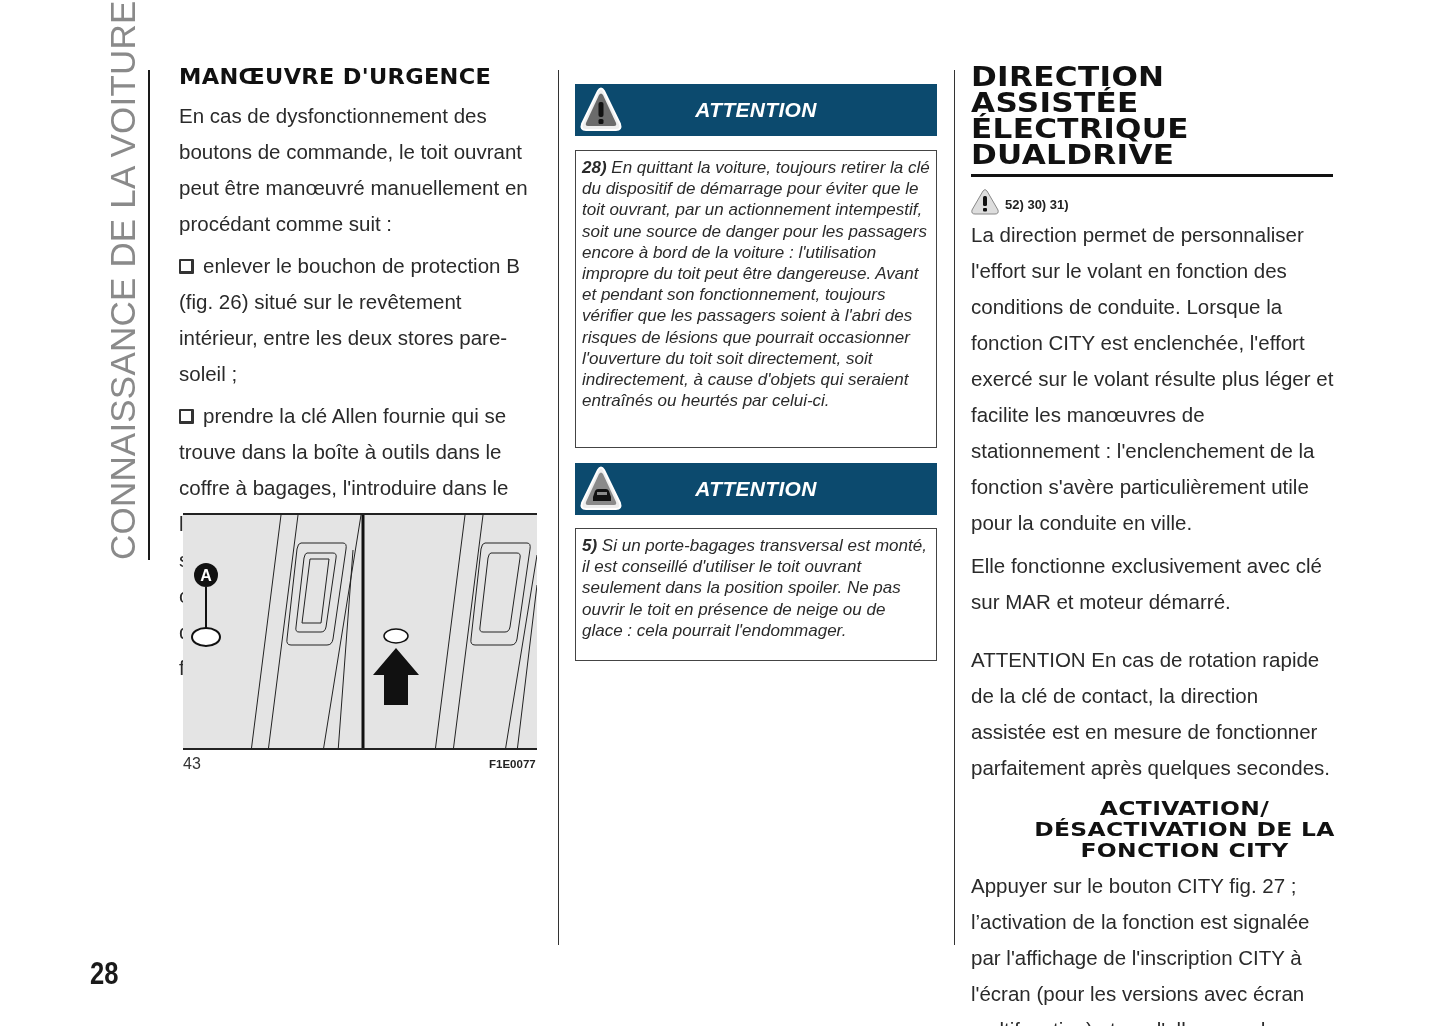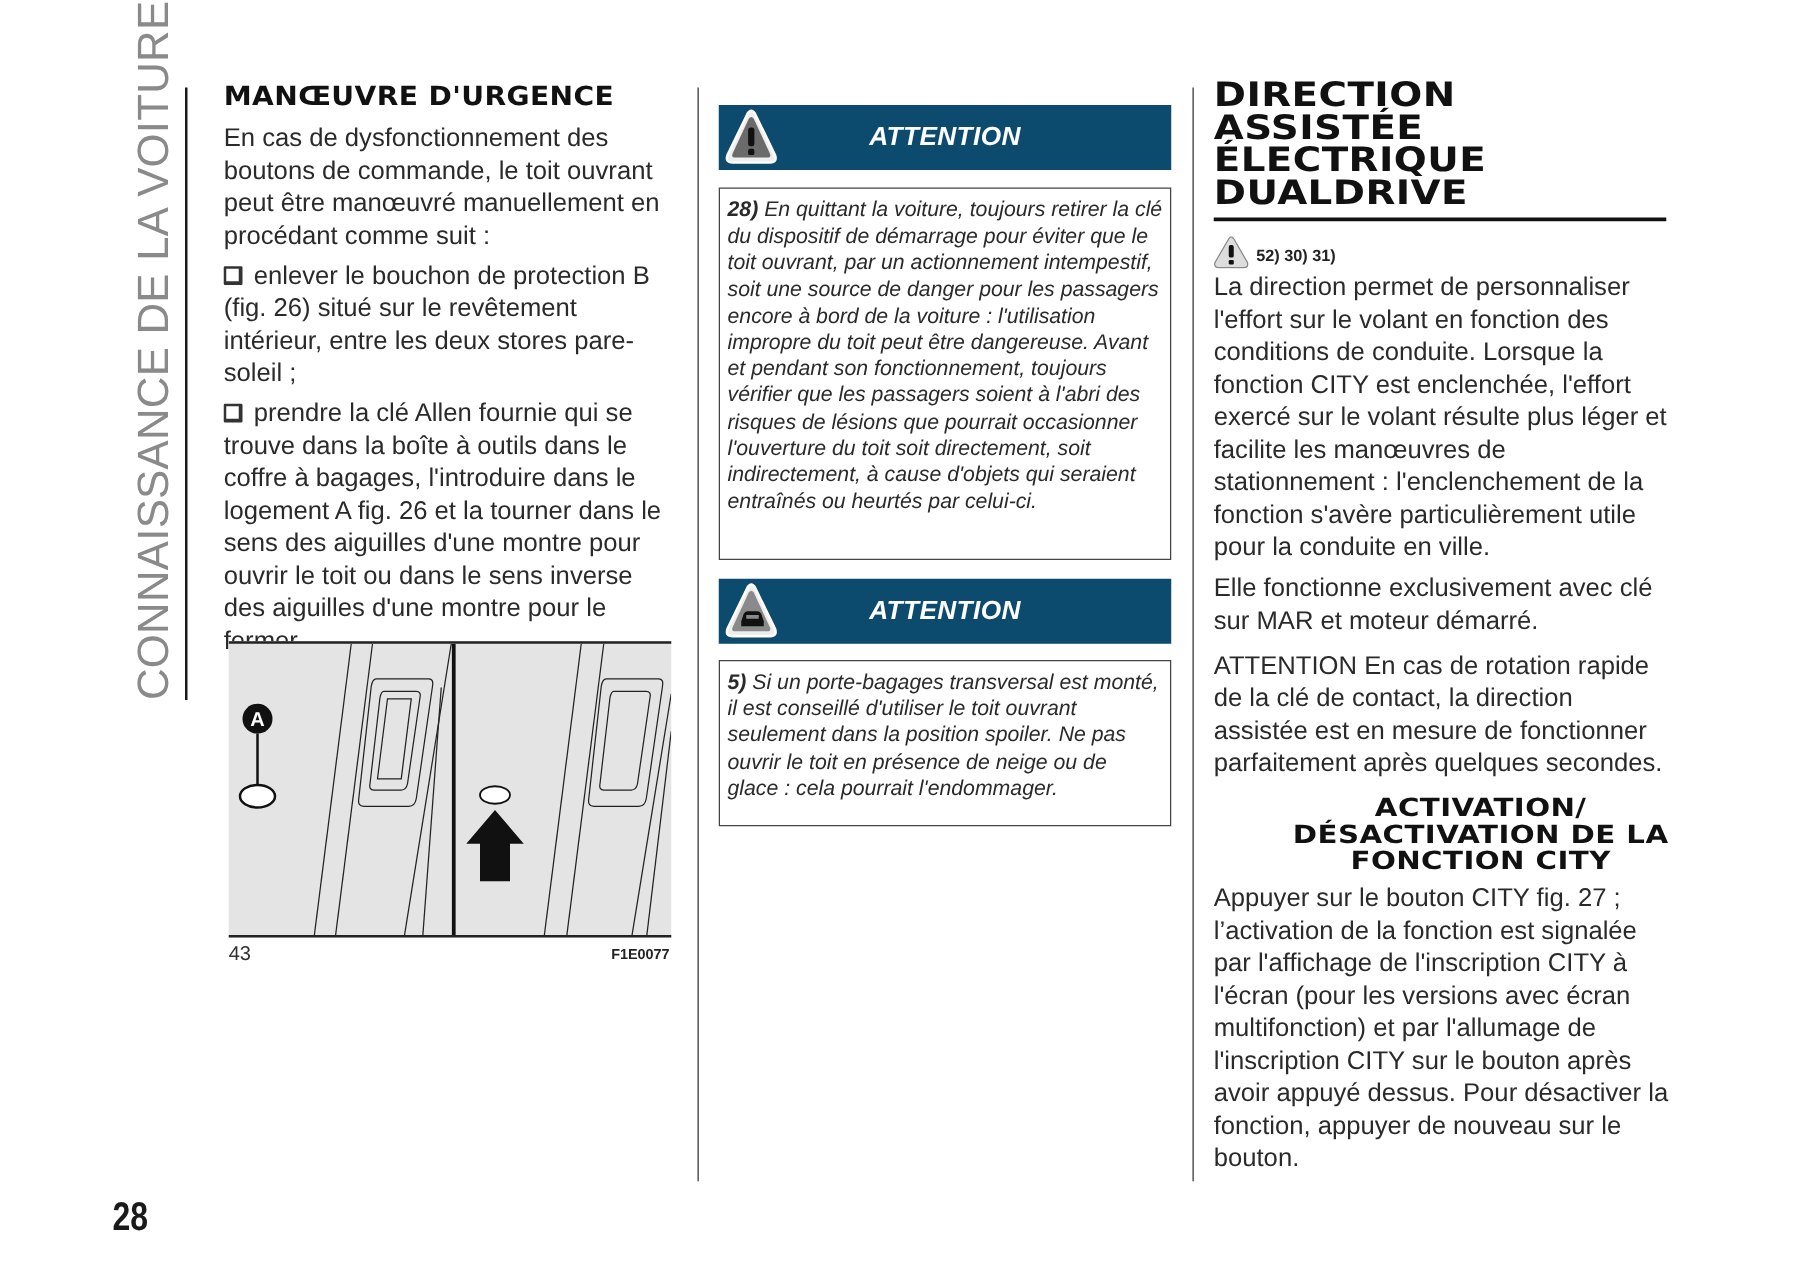--- a/index.html
+++ b/index.html
@@ -17,21 +17,21 @@
     .side-rule { position: absolute; left: 148px; top: 70px; width: 2px; height: 490px; background: #1a1a1a; }
 
     .col-rule { position: absolute; width: 1px; background: #333; }
 
     
     .h-black {
       font-family: "DejaVu Sans", sans-serif; font-weight: bold; color: #111;
       letter-spacing: 0.3px; transform-origin: 0 0;
     }
 
-    .body-text { font-size: 20.5px; line-height: 26px; color: #2a2a2a; }
+    .body-text { font-size: 20.5px; line-height: 36px; color: #2a2a2a; }
 
     
     #col1 { position: absolute; left: 179px; top: 64px; width: 365px; }
     #col1 .h-black { font-size: 21px; line-height: 26px; transform: scaleX(1.07); white-space: nowrap; }
     #col1 p { margin-top: 6px; }
     .bullet-p { margin-top: 6px; }
     .box-bullet {
       display: inline-block; width: 15px; height: 15px; border: 2.6px solid #333;
       border-bottom-width: 3.5px; border-right-width: 3.5px;
       margin-right: 9px; vertical-align: -1px; border-radius: 1px;
@@ -173,21 +173,21 @@
       <svg width="28" height="26" viewBox="0 0 28 26">
         <path d="M12 2 Q14 -1 16 2 L27 21 Q28 25 24 25 L4 25 Q0 25 1 21 Z" fill="#ddd" stroke="#888" stroke-width="1"></path>
         <rect x="12" y="7" width="4" height="10" rx="1.5" fill="#111"></rect>
         <rect x="12" y="19" width="4" height="3.5" rx="1" fill="#111"></rect>
       </svg>
     </span>
     <span class="refs">52) 30) 31)</span>
   </div>
   <p class="body-text">La direction permet de personnaliser l'effort sur le volant en fonction des conditions de conduite. Lorsque la fonction CITY est enclenchée, l'effort exercé sur le volant résulte plus léger et facilite les manœuvres de stationnement : l'enclenchement de la fonction s'avère particulièrement utile pour la conduite en ville.</p>
   <p class="body-text" style="margin-top:7px;">Elle fonctionne exclusivement avec clé sur MAR et moteur démarré.</p>
-  <p class="body-text" style="margin-top:10px;">ATTENTION En cas de rotation rapide de la clé de contact, la direction assistée est en mesure de fonctionner parfaitement après quelques secondes.</p>
+  <p class="body-text" style="margin-top:22px;">ATTENTION En cas de rotation rapide de la clé de contact, la direction assistée est en mesure de fonctionner parfaitement après quelques secondes.</p>
   <div style="margin-top:12px;text-align:center;">
     <div class="h-black sub-heading">ACTIVATION/</div>
     <div class="h-black sub-heading">DÉSACTIVATION DE LA</div>
     <div class="h-black sub-heading">FONCTION CITY</div>
   </div>
   <p class="body-text" style="margin-top:7px;">Appuyer sur le bouton CITY fig. 27 ; l’activation de la fonction est signalée par l'affichage de l'inscription CITY à l'écran (pour les versions avec écran multifonction) et par l'allumage de l'inscription CITY sur le bouton après avoir appuyé dessus. Pour désactiver la fonction, appuyer de nouveau sur le bouton.</p>
 </div>
 
 <div class="page-num">28</div>
 

